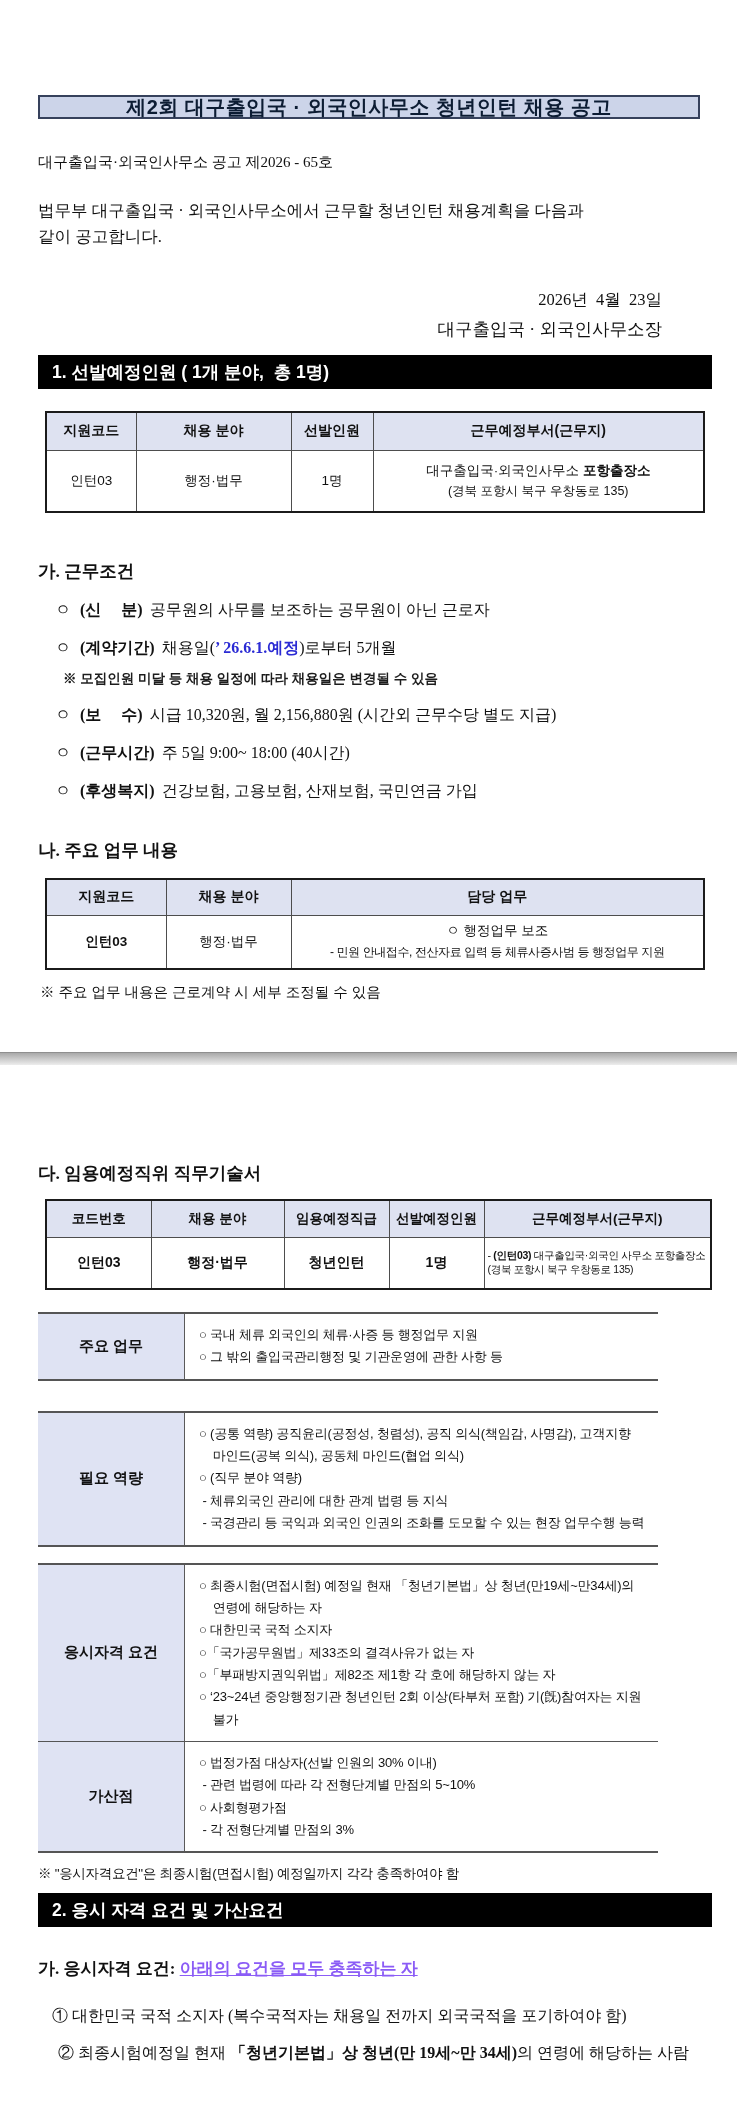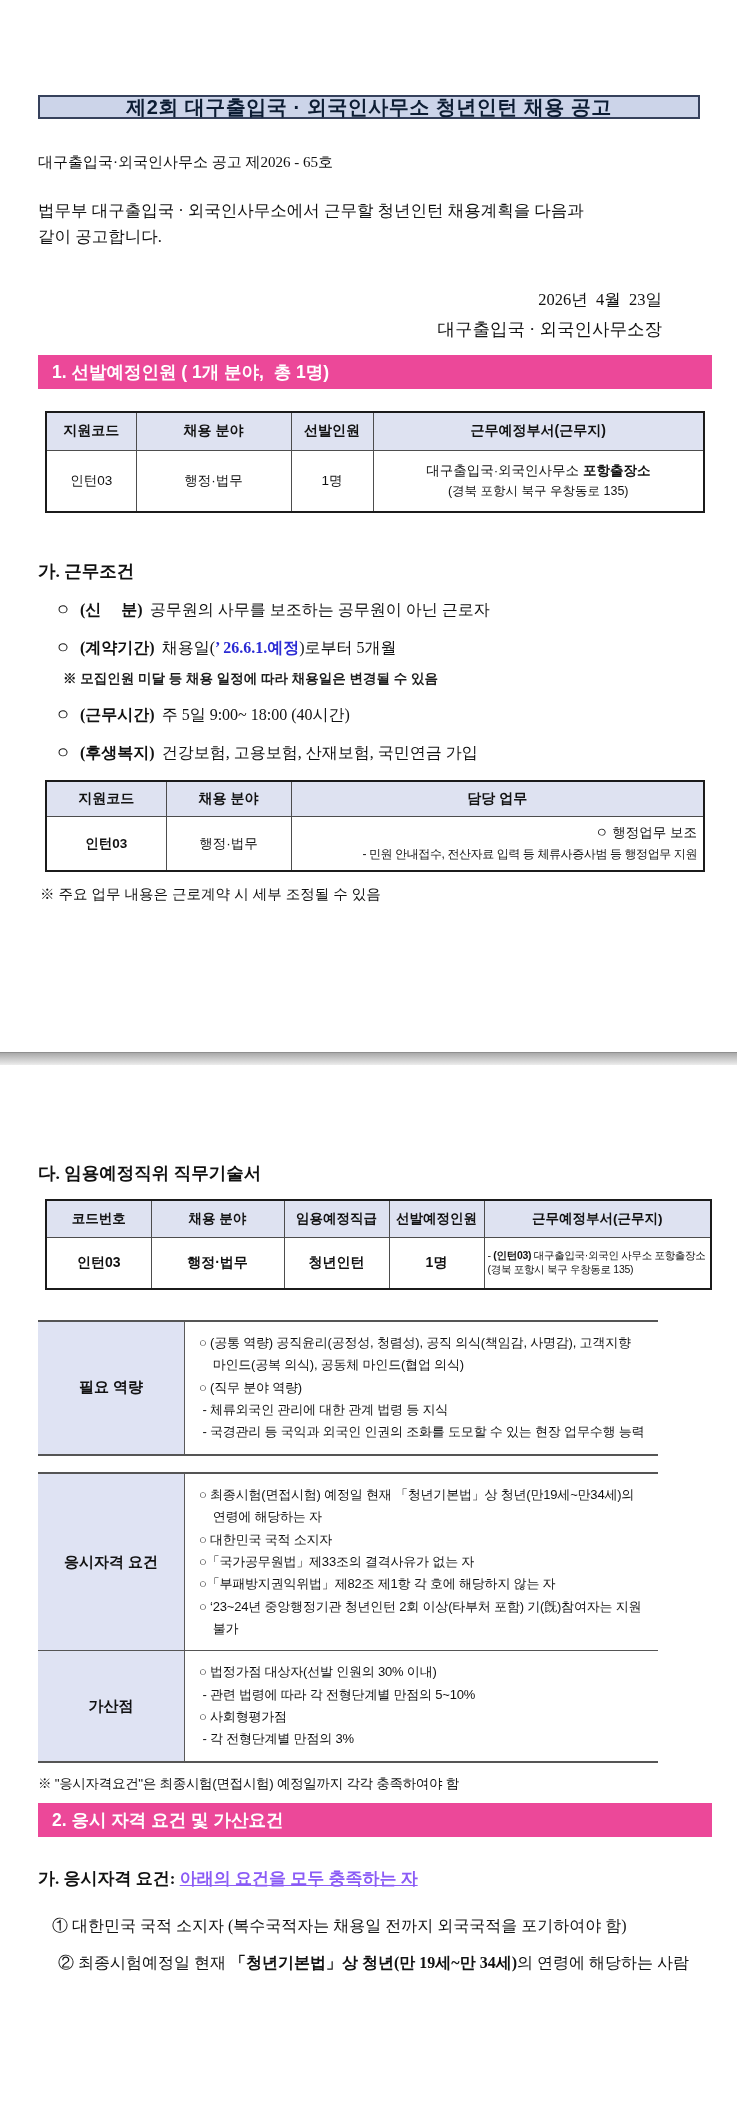--- a/index.html
+++ b/index.html
@@ -44,21 +44,21 @@
   .sign-block {
     margin: 40px 75px 0 0;
     text-align: right;
   }
   .announce-date { font-size: 16.5px; }
   .announcer { font-size: 17.5px; margin-top: 6px; }
 
   .section-banner {
     margin: 0 25px 0 38px;
     height: 34px; line-height: 34px;
-    background: #ec4899; color: #ffffff;
+    background: #000000; color: #ffffff;
     font-weight: bold; font-size: 17.5px;
     padding-left: 14px;
   }
   #section1-banner { margin-top: 14px; }
 
   table.doc-table {
     border-collapse: collapse;
     margin: 22px 0 0 45px;
     border: 2px solid #1b1b1b;
     table-layout: fixed;
@@ -94,21 +94,21 @@
     margin-top: 10px; margin-left: 8px;
     font-family: "Liberation Sans", sans-serif;
     font-size: 13.5px; font-weight: bold; color: #1c1c1c;
   }
   .hl-blue { color: #2b2bd4; font-weight: bold; text-align: right; }
 
   #duties-heading { margin-top: 36px; }
   #table2 { width: 660px; margin-top: 16px; }
   #table2 th { height: 36px; }
   #table2 td { height: 54px; }
-  #table2 td.duty-cell { text-align: right; padding: 3px 6px; }
+  #table2 td.duty-cell { text-align: center; padding: 3px 6px; }
   .duty-l1 { font-size: 13.5px; }
   .duty-l2 { font-size: 12px; margin-top: 4px; letter-spacing: -0.4px; }
   .bold { font-weight: bold; }
   .table-note {
     margin: 13px 0 0 40px;
     font-size: 14.5px;
   }
 
   
   #jobspec-heading { margin-top: 96px; }
@@ -216,27 +216,31 @@
 
   <div class="bullets">
     <div class="bullet">
       <span class="marker">ㅇ</span><span class="blabel">(신&nbsp;&nbsp;&nbsp;&nbsp;&nbsp;분)</span><span>공무원의 사무를 보조하는 공무원이 아닌 근로자</span>
     </div>
     <div class="bullet">
       <span class="marker">ㅇ</span><span class="blabel">(계약기간)</span><span>채용일(</span><span class="hl-blue">’ 26.6.1.예정</span><span>)로부터 5개월</span>
     </div>
     <div class="bullet-note">※ 모집인원 미달 등 채용 일정에 따라 채용일은 변경될 수 있음</div>
     <div class="bullet">
+      <span class="marker">ㅇ</span><span class="blabel">(보&nbsp;&nbsp;&nbsp;&nbsp;&nbsp;수)</span><span>시급 10,320원, 월 2,156,880원 (시간외 근무수당 별도 지급)</span>
+    </div>
+    <div class="bullet">
       <span class="marker">ㅇ</span><span class="blabel">(근무시간)</span><span>주 5일 9:00~ 18:00 (40시간)</span>
     </div>
     <div class="bullet">
       <span class="marker">ㅇ</span><span class="blabel">(후생복지)</span><span>건강보험, 고용보험, 산재보험, 국민연금 가입</span>
     </div>
   </div>
 
+  <div class="sub-heading" id="duties-heading">나. 주요 업무 내용</div>
 
   <table class="doc-table" id="table2">
     <colgroup>
         <col style="width:120px">
         <col style="width:125px">
         <col>
       </colgroup>
     <tbody>
         <tr>
       <th>지원코드</th>
@@ -283,20 +287,25 @@
     <tr>
       <td>인턴03</td>
       <td>행정·법무</td>
       <td>청년인턴</td>
       <td>1명</td>
       <td class="dept-cell"><span>- </span><span class="bold">(인턴03)</span><span> 대구출입국·외국인 사무소 포항출장소 (경북 포항시 북구 우창동로 135)</span></td>
     </tr>
   </tbody>
     </table>
 
+  <div class="spec-block" id="block-main-duty">
+    <div class="spec-label">주요 업무</div>
+    <div class="spec-content">○ 국내 체류 외국인의 체류·사증 등 행정업무 지원
+○ 그 밖의 출입국관리행정 및 기관운영에 관한 사항 등</div>
+  </div>
 
   <div class="spec-block" id="block-competency">
     <div class="spec-label">필요 역량</div>
     <div class="spec-content">○ (공통 역량) 공직윤리(공정성, 청렴성), 공직 의식(책임감, 사명감), 고객지향
     마인드(공복 의식), 공동체 마인드(협업 의식)
 ○ (직무 분야 역량)
  - 체류외국인 관리에 대한 관계 법령 등 지식
  - 국경관리 등 국익과 외국인 인권의 조화를 도모할 수 있는 현장 업무수행 능력</div>
   </div>
 

